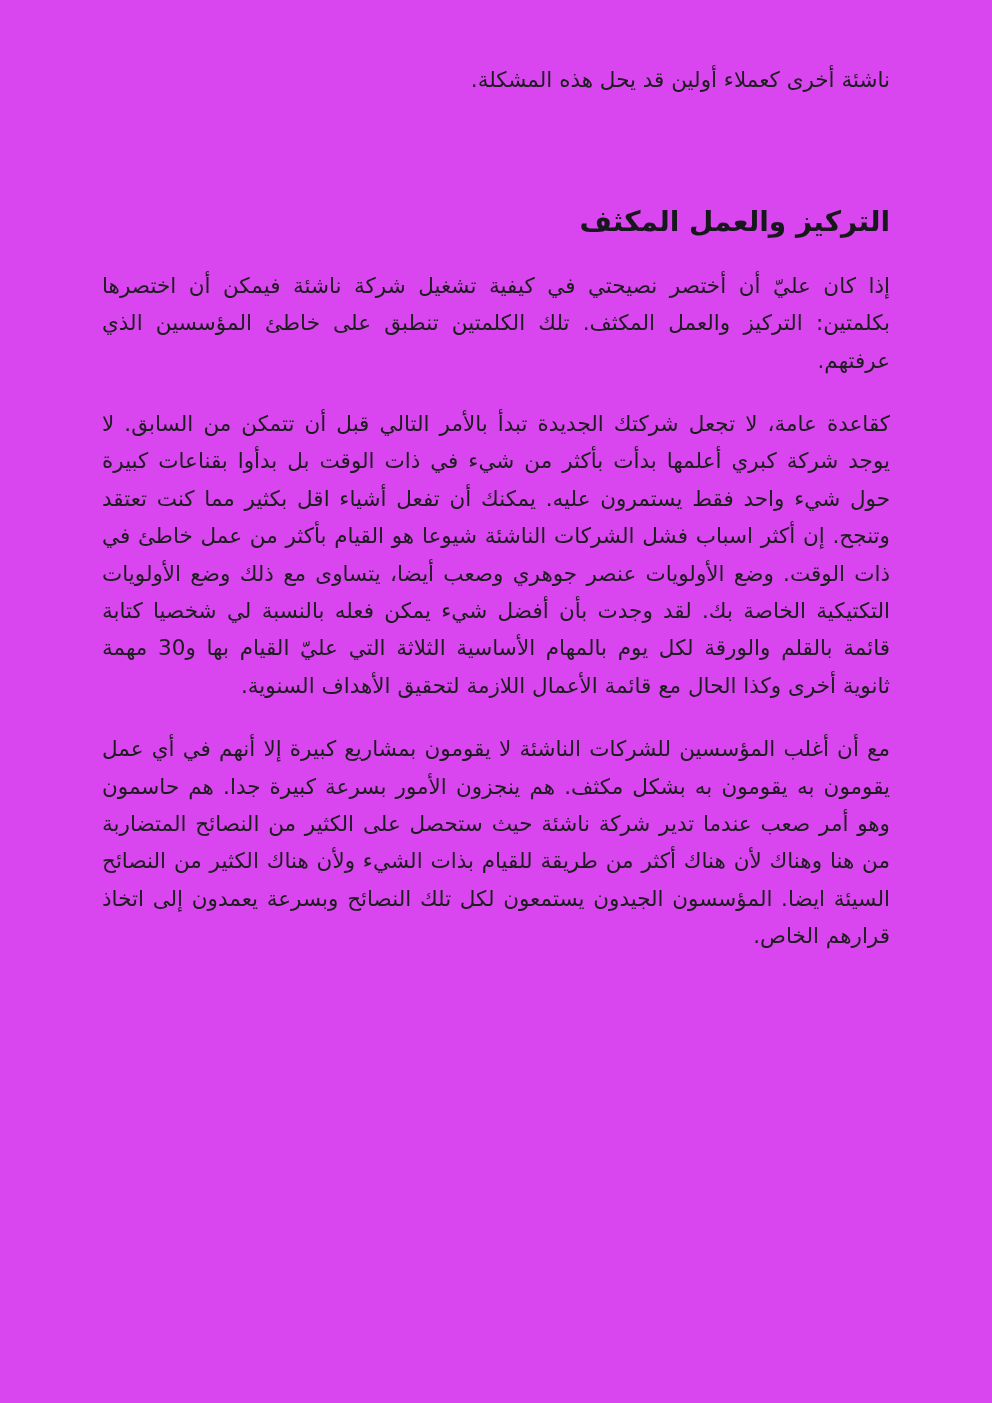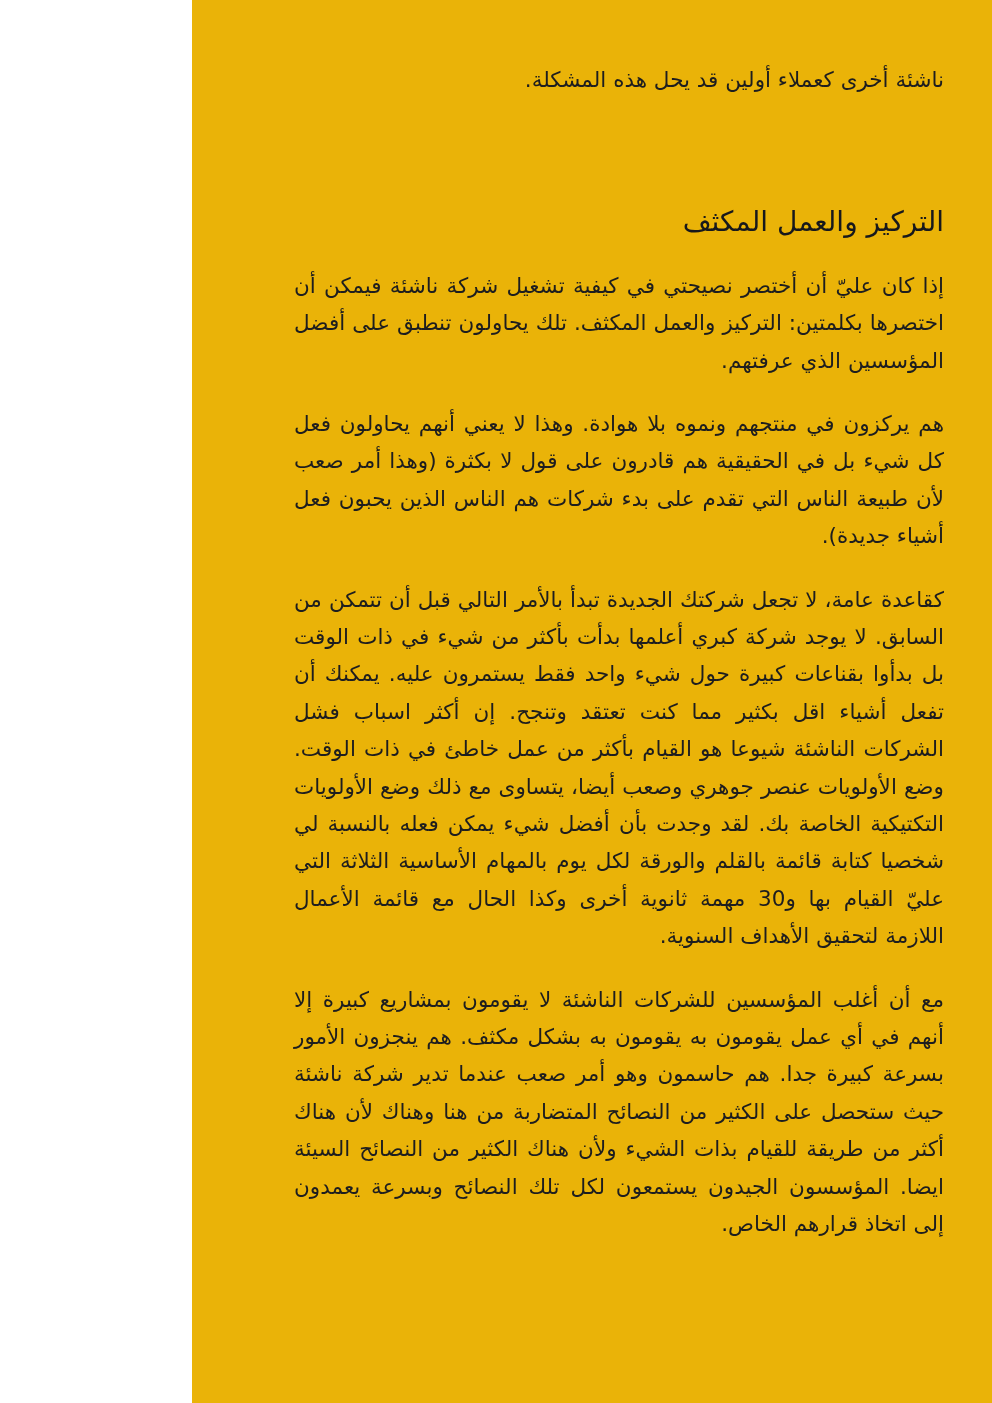--- a/index.html
+++ b/index.html
@@ -12,43 +12,43 @@
     width: 992px;
     height: 1403px;
     font-family: "DejaVu Sans", "Liberation Sans", sans-serif;
     color: #1d1d1f;
     -webkit-font-smoothing: antialiased;
     overflow: hidden;
   }
 
   .page {
     box-sizing: border-box;
-    width: 800px;
+    width: 992px;
     height: 1403px;
-    padding: 52px 48px 40px 102px;
-    background: #eab308;
+    padding: 52px 102px 40px 102px;
+    background: #d946ef;
     direction: rtl;
   }
 
   .continued-line {
     font-size: 21.5px;
     line-height: 1.72;
     color: #1d1d1f;
     text-align: right;
     margin: 0;
     padding-top: 10px;
   }
 
   .spacer-top {
     height: 104px;
   }
 
   .section-heading {
     font-size: 28px;
-    font-weight: normal;
+    font-weight: bold;
     color: #17181c;
     text-align: right;
     margin: 0 0 26px 0;
     line-height: 1.35;
     letter-spacing: 0;
   }
 
   .body-par {
     font-size: 21.5px;
     line-height: 1.74;
@@ -67,21 +67,20 @@
 <body>
 
 <div class="page">
 
   <p class="continued-line">ناشئة أخرى كعملاء أولين قد يحل هذه المشكلة.</p>
 
   <div class="spacer-top"></div>
 
   <h2 class="section-heading">التركيز والعمل المكثف</h2>
 
-  <p class="body-par">إذا كان عليّ أن أختصر نصيحتي في كيفية تشغيل شركة ناشئة فيمكن أن اختصرها بكلمتين: التركيز والعمل المكثف. تلك يحاولون تنطبق على أفضل المؤسسين الذي عرفتهم.</p>
+  <p class="body-par">إذا كان عليّ أن أختصر نصيحتي في كيفية تشغيل شركة ناشئة فيمكن أن اختصرها بكلمتين: التركيز والعمل المكثف. تلك الكلمتين تنطبق على خاطئ المؤسسين الذي عرفتهم.</p>
 
-  <p class="body-par">هم يركزون في منتجهم ونموه بلا هوادة. وهذا لا يعني أنهم يحاولون فعل كل شيء بل في الحقيقية هم قادرون على قول لا بكثرة (وهذا أمر صعب لأن طبيعة الناس التي تقدم على بدء شركات هم الناس الذين يحبون فعل أشياء جديدة).</p>
 
   <p class="body-par">كقاعدة عامة، لا تجعل شركتك الجديدة تبدأ بالأمر التالي قبل أن تتمكن من السابق. لا يوجد شركة كبري أعلمها بدأت بأكثر من شيء في ذات الوقت بل بدأوا بقناعات كبيرة حول شيء واحد فقط يستمرون عليه. يمكنك أن تفعل أشياء اقل بكثير مما كنت تعتقد وتنجح. إن أكثر اسباب فشل الشركات الناشئة شيوعا هو القيام بأكثر من عمل خاطئ في ذات الوقت. وضع الأولويات عنصر جوهري وصعب أيضا، يتساوى مع ذلك وضع الأولويات التكتيكية الخاصة بك. لقد وجدت بأن أفضل شيء يمكن فعله بالنسبة لي شخصيا كتابة قائمة بالقلم والورقة لكل يوم بالمهام الأساسية الثلاثة التي عليّ القيام بها و30 مهمة ثانوية أخرى وكذا الحال مع قائمة الأعمال اللازمة لتحقيق الأهداف السنوية.</p>
 
   <p class="body-par">مع أن أغلب المؤسسين للشركات الناشئة لا يقومون بمشاريع كبيرة إلا أنهم في أي عمل يقومون به يقومون به بشكل مكثف. هم ينجزون الأمور بسرعة كبيرة جدا. هم حاسمون وهو أمر صعب عندما تدير شركة ناشئة حيث ستحصل على الكثير من النصائح المتضاربة من هنا وهناك لأن هناك أكثر من طريقة للقيام بذات الشيء ولأن هناك الكثير من النصائح السيئة ايضا. المؤسسون الجيدون يستمعون لكل تلك النصائح وبسرعة يعمدون إلى اتخاذ قرارهم الخاص.</p>
 
 </div>
 
 </body></html>

